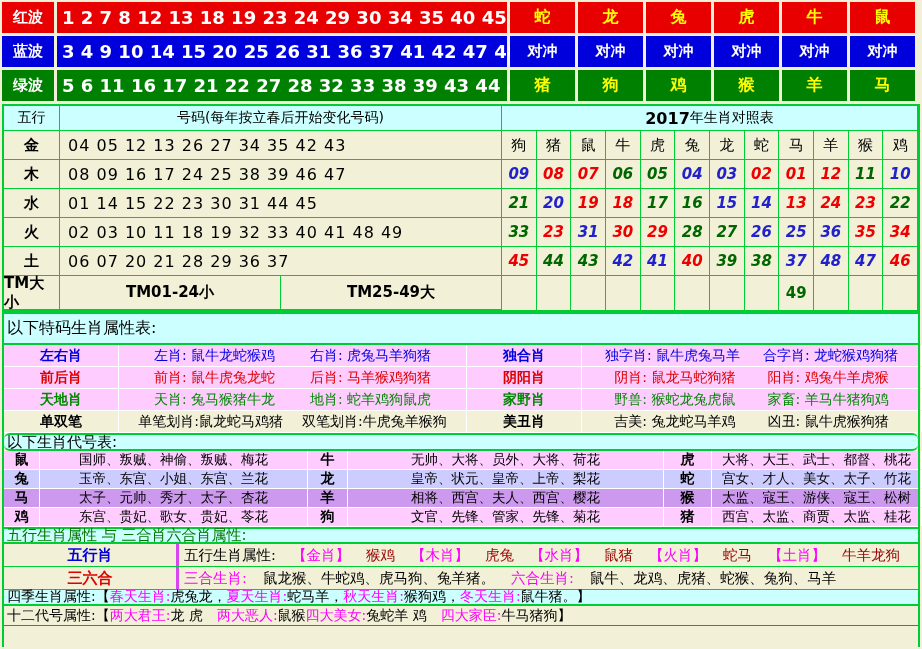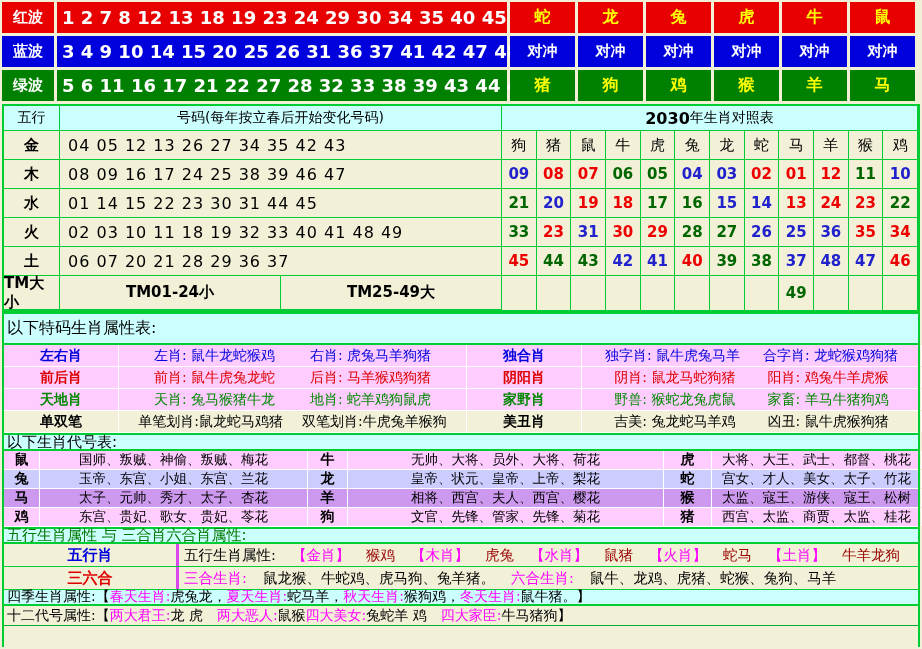--- a/index.html
+++ b/index.html
@@ -43,32 +43,32 @@
   }
   .mcell { border-right: 1px solid #00cc33; border-bottom: 1px solid #00cc33; display: flex; align-items: center; justify-content: center; }
   .mhead { background: #ccffff; font-size: 14px; color: #000; }
   .year-title { font-size: 14px; }
   .year-bold { font-weight: bold; font-size: 16px; }
   .elem { font-weight: bold; font-size: 15px; color: #000; }
   .elem-nums { justify-content: flex-start; padding-left: 8px; font-weight: normal; font-size: 16px; letter-spacing: 1px; color: #000; white-space: nowrap; }
   .zodiac-block { grid-column: 3; grid-row: 2 / 7; display: grid; grid-template-columns: repeat(12, 1fr); grid-template-rows: repeat(5, 29px); }
   .zcell { border-right: 1px solid #00cc33; border-bottom: 1px solid #00cc33; display: flex; align-items: center; justify-content: center; }
   .zname { font-size: 15px; color: #000; }
-  .znum { font-weight: bold; font-size: 15px; }
+  .znum { font-weight: bold; font-size: 15px; font-style: italic; }
   .n-red { color: #ee0000; } .n-blue { color: #2222cc; } .n-green { color: #006600; }
   .tm-label { font-weight: bold; font-size: 15px; color: #000; }
   .tm-mid { grid-column: 2; display: grid; grid-template-columns: 1fr 1fr; }
   .tm-mid .mcell { font-weight: bold; font-size: 15px; color: #000; }
   .tm-zodiac { grid-column: 3; display: grid; grid-template-columns: repeat(12, 1fr); }
   .tm-zcell { border-right: 1px solid #00cc33; display: flex; align-items: center; justify-content: center; font-weight: bold; font-size: 15px; color: #006600; }
 
   
   .band { background: #ccffff; border-top: 2px solid #00cc33; border-bottom: 2px solid #00cc33; display: flex; align-items: center; padding-left: 3px; font-size: 16px; color: #000; }
   .band1 { height: 33px; }
-  .band2 { height: 18px; font-size: 15px; }
+  .band2 { height: 18px; font-size: 15px; border-radius: 6px; }
   .band3 { height: 17px; font-size: 15px; color: #007700; }
 
   
   .attr-table { }
   .attr-row { display: grid; grid-template-columns: 115px 348px 115px 340px; height: 22px; border-bottom: 1px solid #ffffff; }
   .attr-cell { display: flex; align-items: center; justify-content: center; font-size: 14px; border-right: 1px solid #ffffff; }
   .attr-content { justify-content: space-evenly; }
   .attr-label { font-weight: bold; }
   .bg-pink { background: #ffccff; }
   .bg-cream { background: transparent; }
@@ -130,21 +130,21 @@
       <div class="wave-cell bg-greenwave wave-zodiac">马</div>
     </div>
   </div>
 
   <div class="lower">
 
     <div class="main-table">
       <div class="mcell mhead">五行</div>
       <div class="mcell mhead">号码(每年按立春后开始变化号码)</div>
       <div class="mcell mhead year-title">
-          <span class="year-bold">2030</span>
+          <span class="year-bold">2017</span>
           <span>年生肖对照表</span>
         </div>
 
       <div class="mcell elem">金</div>
       <div class="mcell elem-nums">04 05 12 13 26 27 34 35 42 43</div>
       <div class="zodiac-block">
           <div class="zcell zname">狗</div>
           <div class="zcell zname">猪</div>
           <div class="zcell zname">鼠</div>
           <div class="zcell zname">牛</div>

